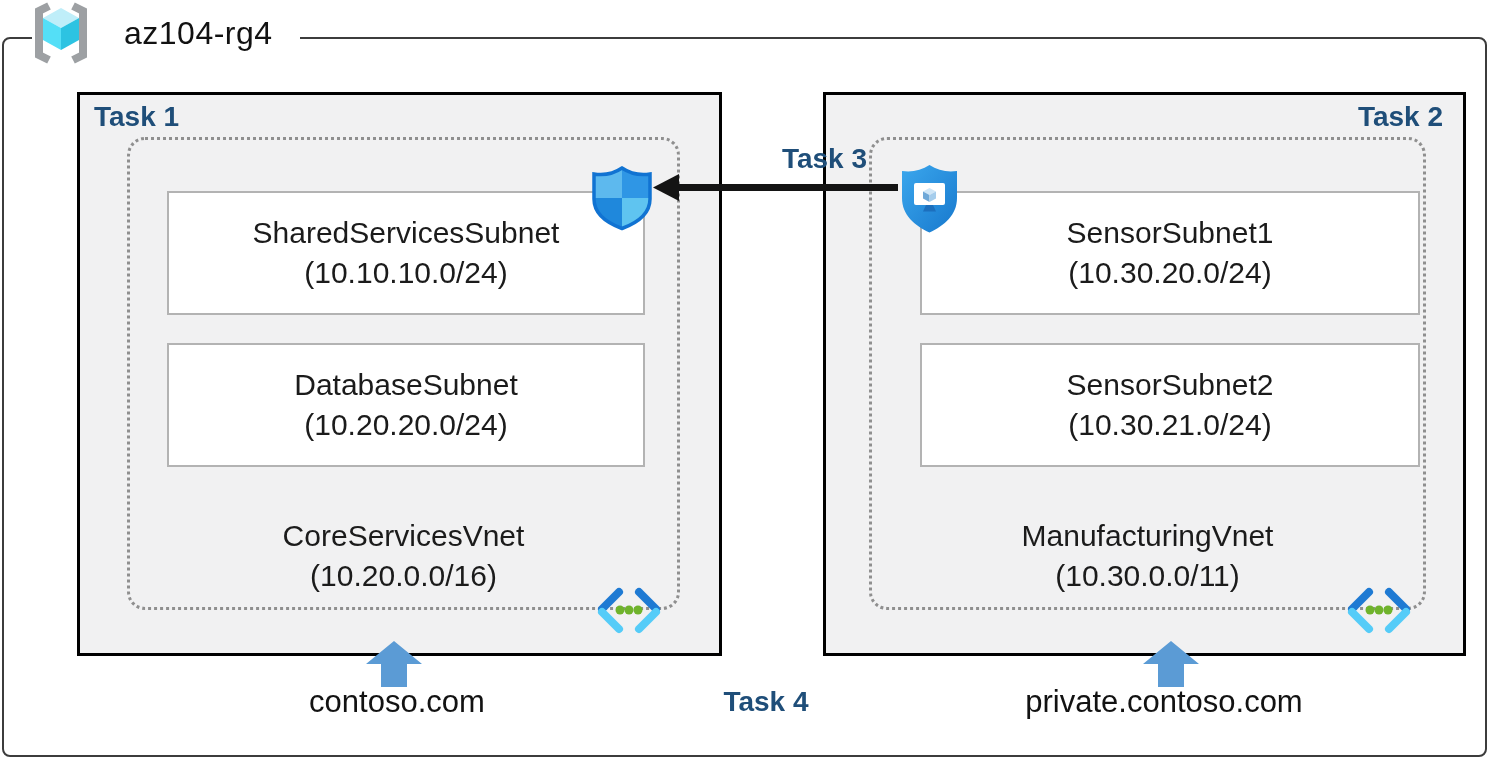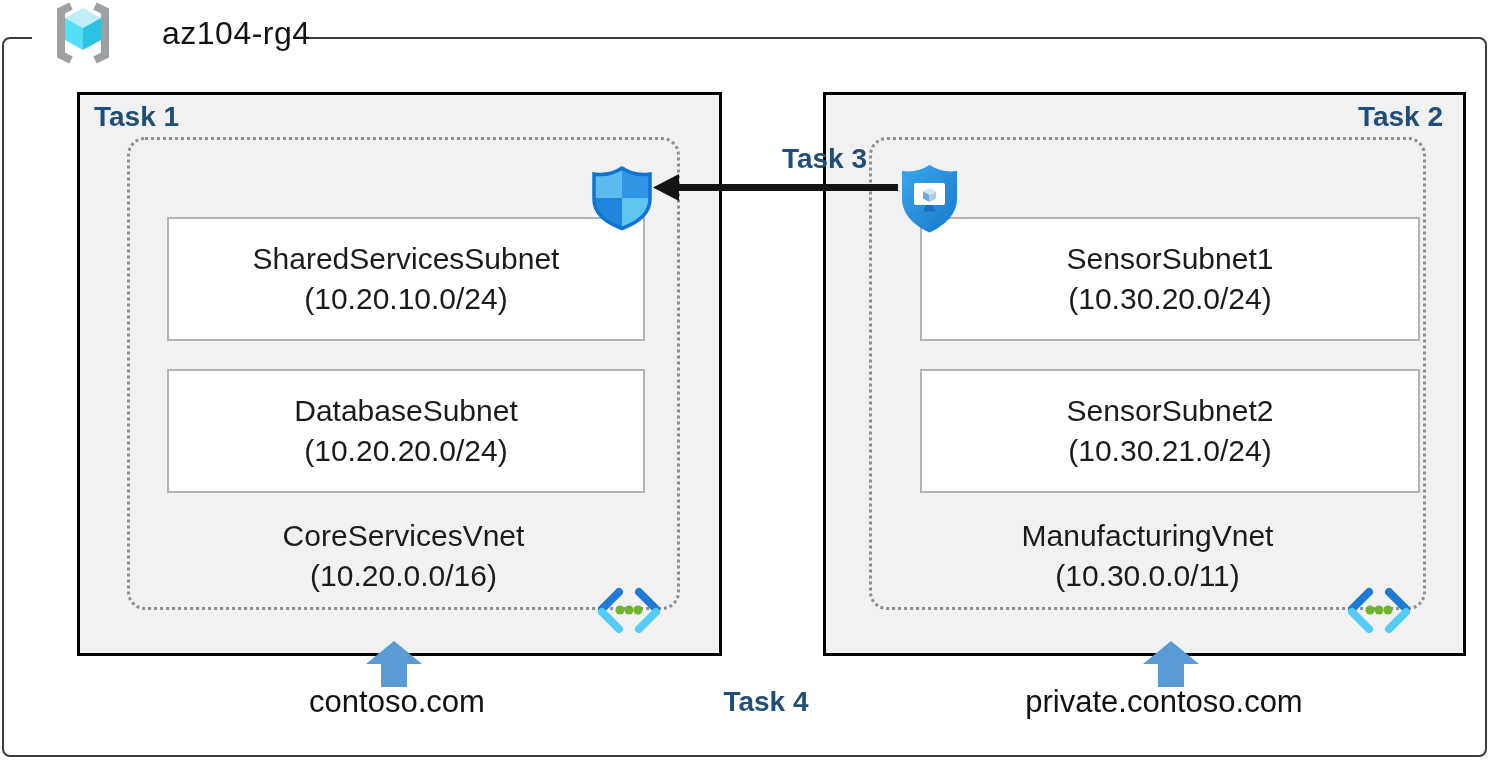--- a/index.html
+++ b/index.html
@@ -15,40 +15,40 @@
   }
   *{margin:0;padding:0;box-sizing:border-box;}
   html,body{background:#fff;}
   body{font-family:"Liberation Sans", sans-serif;color:var(--text);}
   .canvas{position:relative;width:1490px;height:762px;background:#fff;overflow:hidden;}
 
   .outer-frame{position:absolute;left:2px;top:37px;width:1485px;height:720px;
     border:2px solid var(--frame-border);border-radius:8px;}
   .frame-gap{position:absolute;left:32px;top:33px;width:268px;height:10px;background:#fff;}
 
-  .rg-header{position:absolute;left:50px;top:2px;display:flex;align-items:center;gap:46px;}
+  .rg-header{position:absolute;left:28px;top:2px;display:flex;align-items:center;gap:30px;}
   .rg-icon{width:66px;height:62px;}
   .rg-title{font-size:32px;color:#121212;letter-spacing:0.5px;}
 
   .task-box{position:absolute;top:92px;height:564px;background:var(--box-fill);
     border:3px solid var(--box-border);}
   .task-box.left{left:77px;width:645px;}
   .task-box.right{left:823px;width:643px;}
 
   .task-label{position:absolute;top:6px;font-size:28px;font-weight:bold;color:var(--task-label);}
   .task-label.tl{left:14px;}
   .task-label.tr{right:20px;text-align:right;}
 
   .vnet-boundary{position:absolute;top:42px;border:3px dotted var(--boundary-dotted);border-radius:18px;}
   .task-box.left .vnet-boundary{left:47px;width:553px;height:473px;}
   .task-box.right .vnet-boundary{left:43px;width:557px;height:473px;}
 
   .subnet{position:absolute;height:124px;background:#fff;border:2px solid var(--subnet-border);
     display:flex;flex-direction:column;align-items:center;justify-content:center;
-    font-size:30px;line-height:40px;text-align:center;margin-top:26px;}
+    font-size:30px;line-height:40px;text-align:center;}
   .task-box.left .subnet{left:37px;width:478px;}
   .task-box.right .subnet{left:48px;width:500px;}
   .subnet.s1{top:51px;}
   .subnet.s2{top:203px;}
 
   .vnet-label{position:absolute;left:0;right:0;top:376px;text-align:center;
     font-size:30px;line-height:40px;}
 
   .vnet-icon{position:absolute;width:66px;height:48px;}
   .task-box.left  .vnet-icon{left:466px;top:446px;}
@@ -89,21 +89,21 @@
     </svg>
     <span class="rg-title">az104-rg4</span>
   </div>
 
   <section class="task-box left">
     <div class="task-label tl">Task 1</div>
 
     <div class="vnet-boundary">
       <div class="subnet s1">
         <div>SharedServicesSubnet</div>
-        <div>(10.20.10.0/24)</div>
+        <div>(10.10.10.0/24)</div>
       </div>
       <div class="subnet s2">
         <div>DatabaseSubnet</div>
         <div>(10.20.20.0/24)</div>
       </div>
       <div class="vnet-label">
         <div>CoreServicesVnet</div>
         <div>(10.20.0.0/16)</div>
       </div>
       <svg class="vnet-icon" viewBox="0 0 66 48">

